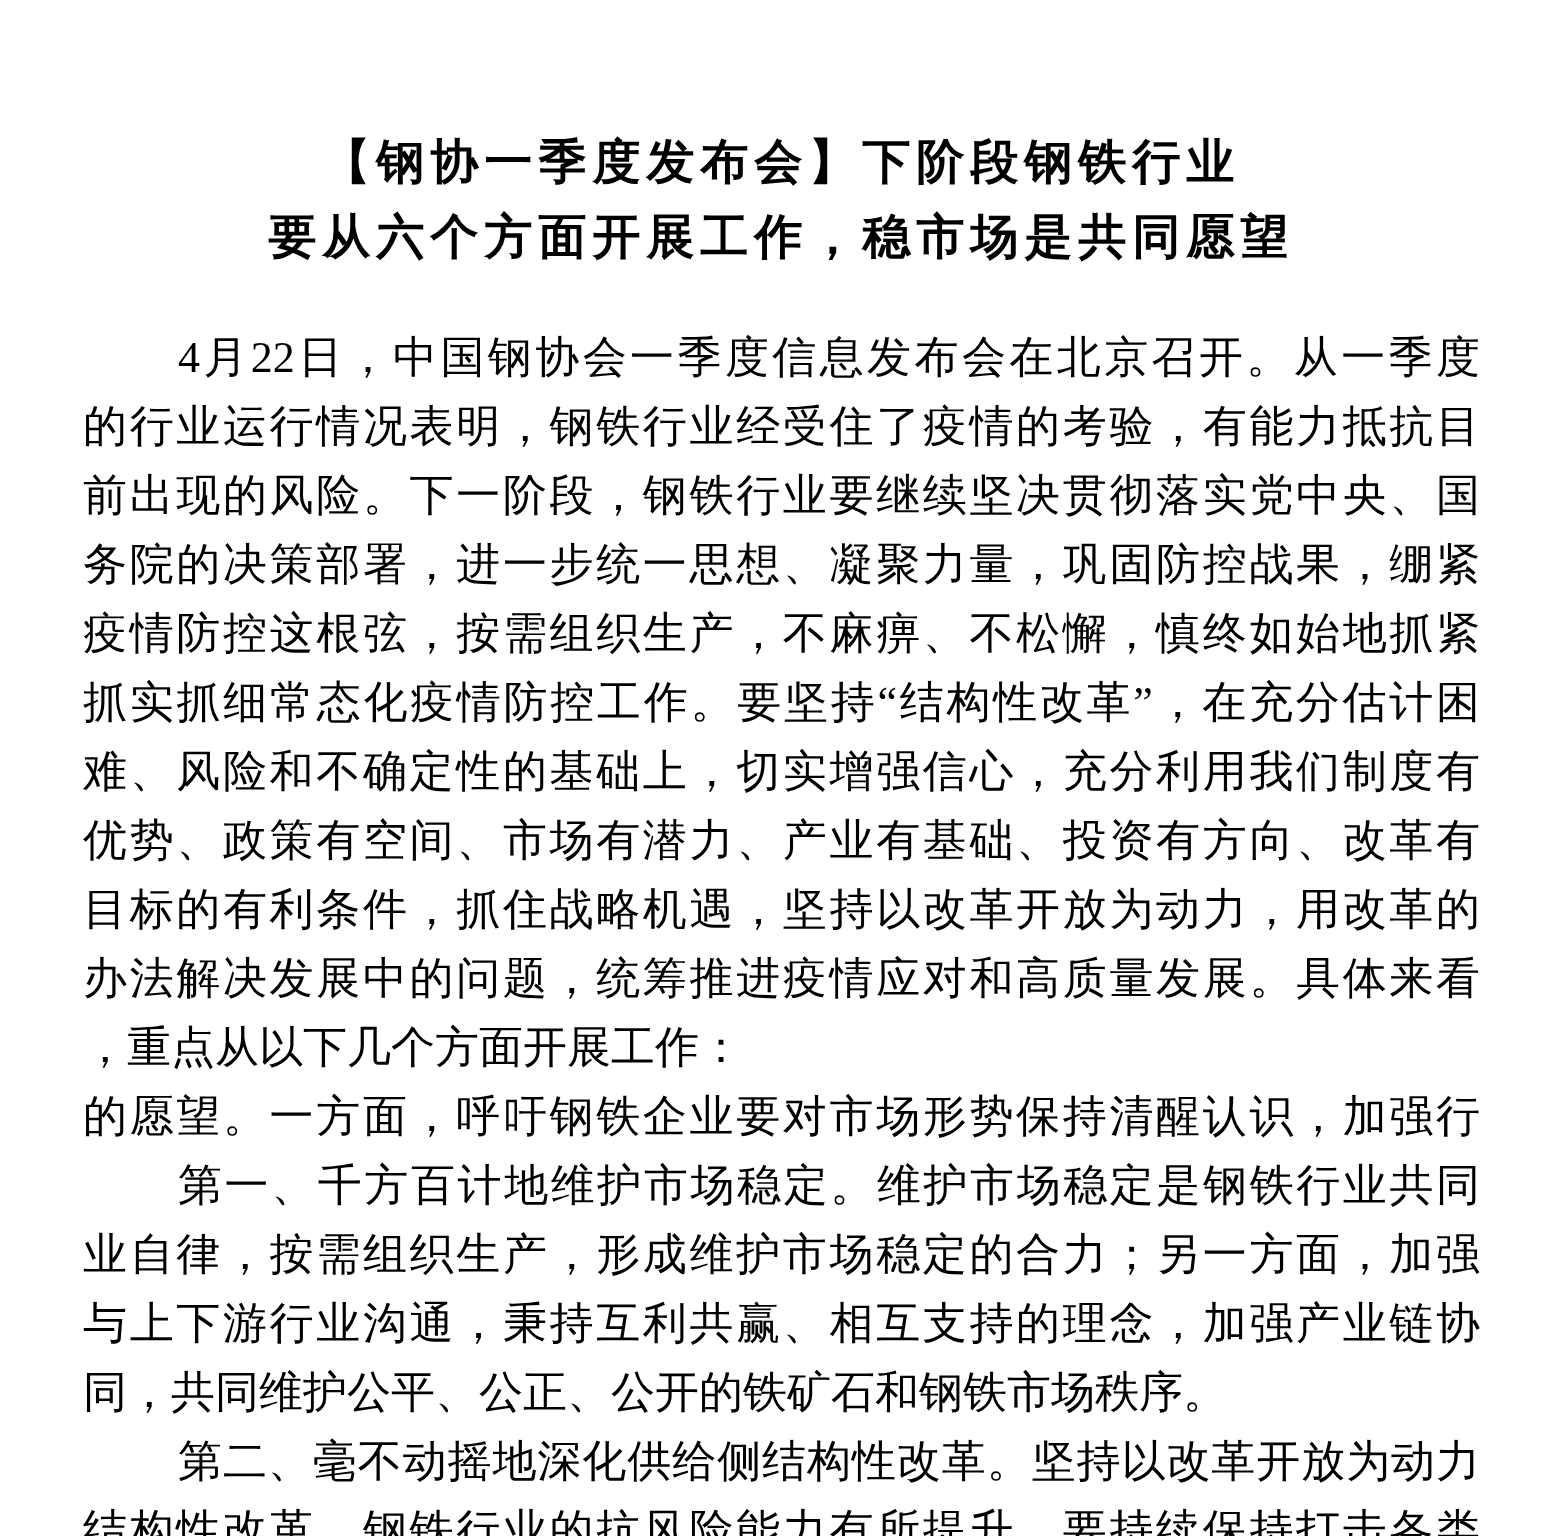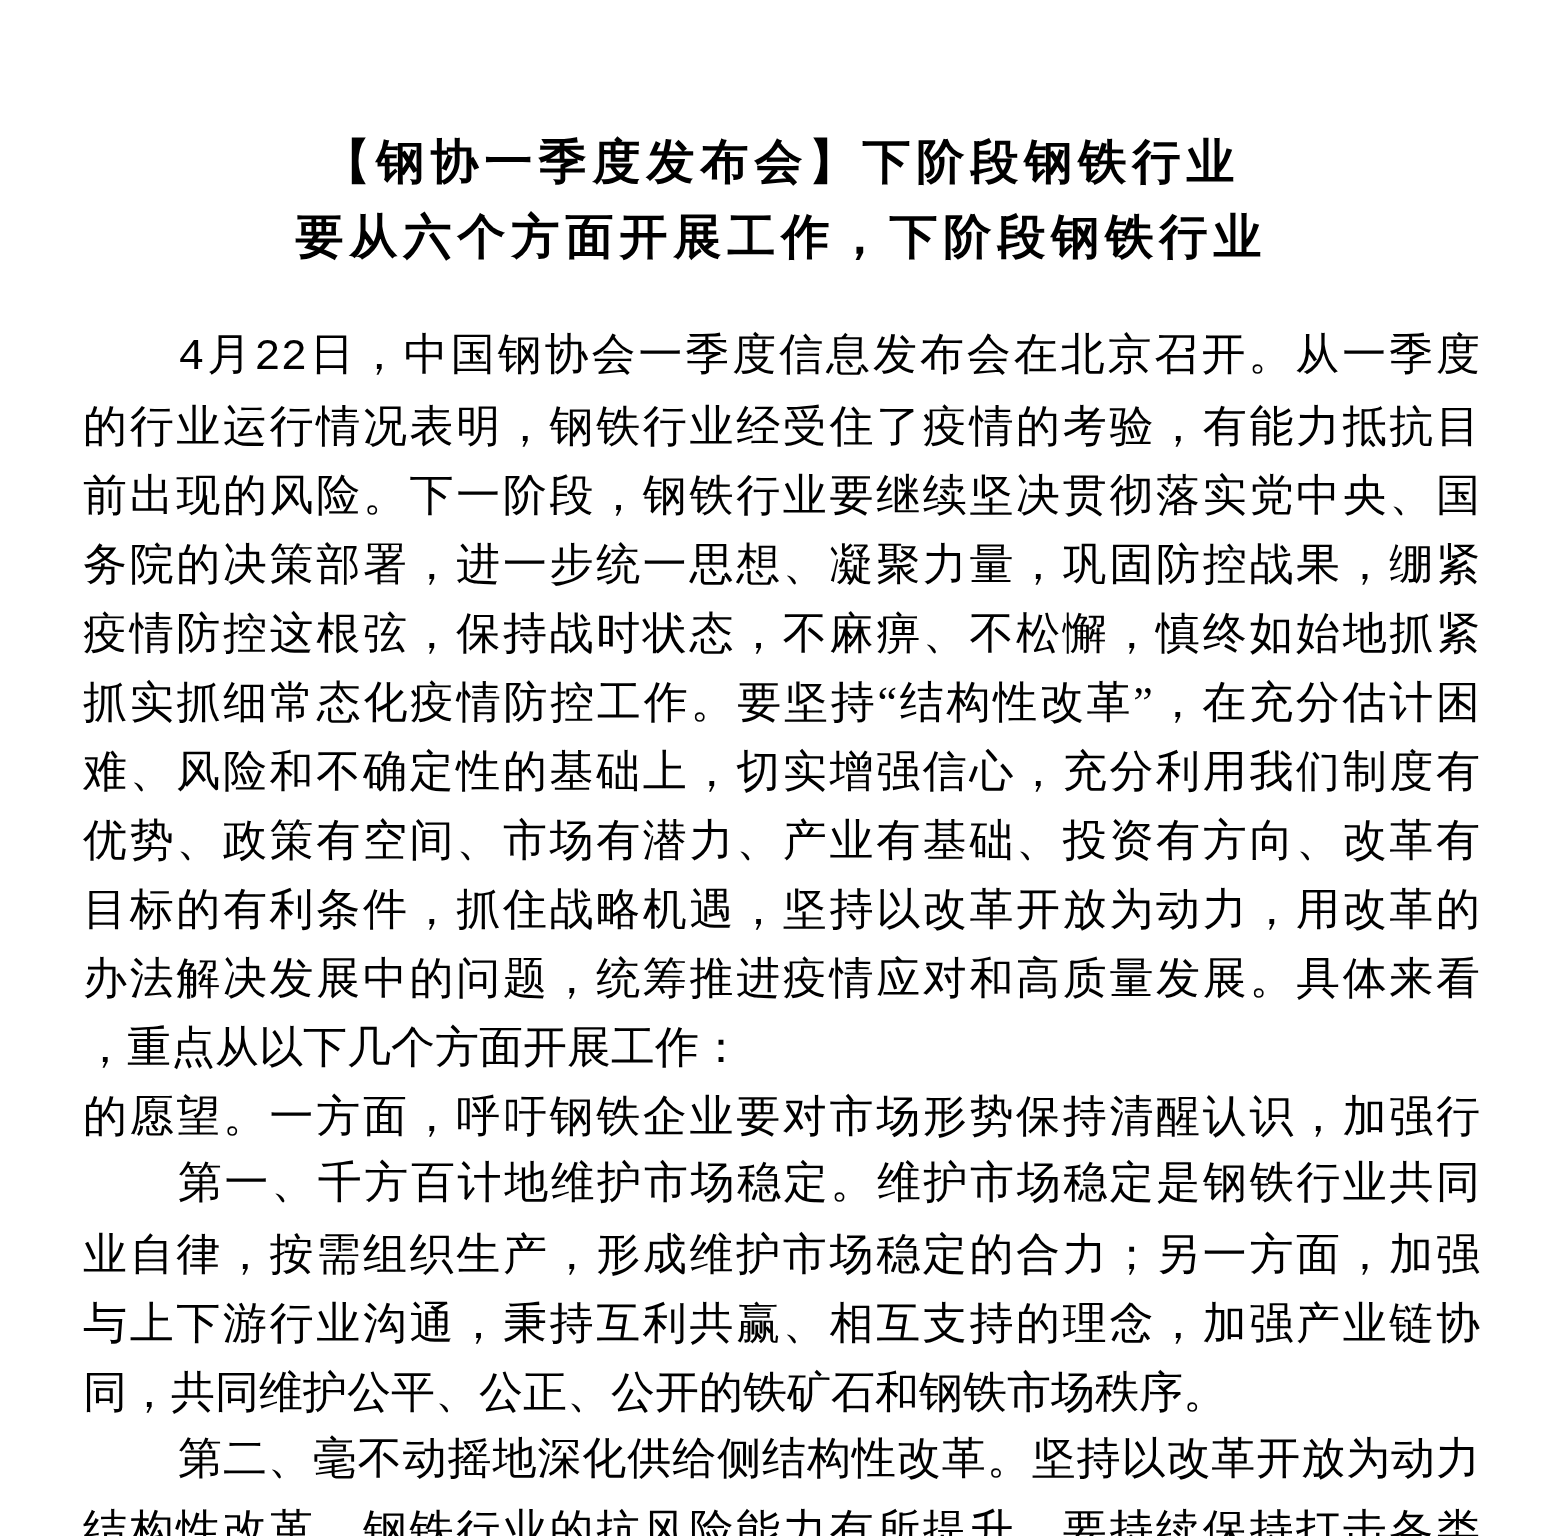--- a/index.html
+++ b/index.html
@@ -38,39 +38,38 @@
   .line {
     text-align: justify;
     text-align-last: justify;
     white-space: normal;
   }
   .line.para-end {
     text-align-last: left;
   }
   .line.indent {
     text-indent: 95px;
-    font-family: Liberation Mono, monospace;
   }
 </style>
 </head>
 <body>
 
 <div class="page">
 
   <div class="doc-title">
     <div class="title-line">【钢协一季度发布会】下阶段钢铁行业</div>
-    <div class="title-line">要从六个方面开展工作，下阶段钢铁行业</div>
+    <div class="title-line">要从六个方面开展工作，稳市场是共同愿望</div>
   </div>
 
   <div class="doc-body">
     <div class="line indent">4月22日，中国钢协会一季度信息发布会在北京召开。从一季度</div>
     <div class="line">的行业运行情况表明，钢铁行业经受住了疫情的考验，有能力抵抗目</div>
     <div class="line">前出现的风险。下一阶段，钢铁行业要继续坚决贯彻落实党中央、国</div>
     <div class="line">务院的决策部署，进一步统一思想、凝聚力量，巩固防控战果，绷紧</div>
-    <div class="line">疫情防控这根弦，保持战时状态，不麻痹、不松懈，慎终如始地抓紧</div>
+    <div class="line">疫情防控这根弦，按需组织生产，不麻痹、不松懈，慎终如始地抓紧</div>
     <div class="line">抓实抓细常态化疫情防控工作。要坚持“结构性改革”，在充分估计困</div>
     <div class="line">难、风险和不确定性的基础上，切实增强信心，充分利用我们制度有</div>
     <div class="line">优势、政策有空间、市场有潜力、产业有基础、投资有方向、改革有</div>
     <div class="line">目标的有利条件，抓住战略机遇，坚持以改革开放为动力，用改革的</div>
     <div class="line">办法解决发展中的问题，统筹推进疫情应对和高质量发展。具体来看</div>
     <div class="line para-end">，重点从以下几个方面开展工作：</div>
     <div class="line">的愿望。一方面，呼吁钢铁企业要对市场形势保持清醒认识，加强行</div>
     <div class="line indent">第一、千方百计地维护市场稳定。维护市场稳定是钢铁行业共同</div>
     <div class="line">业自律，按需组织生产，形成维护市场稳定的合力；另一方面，加强</div>
     <div class="line">与上下游行业沟通，秉持互利共赢、相互支持的理念，加强产业链协</div>

